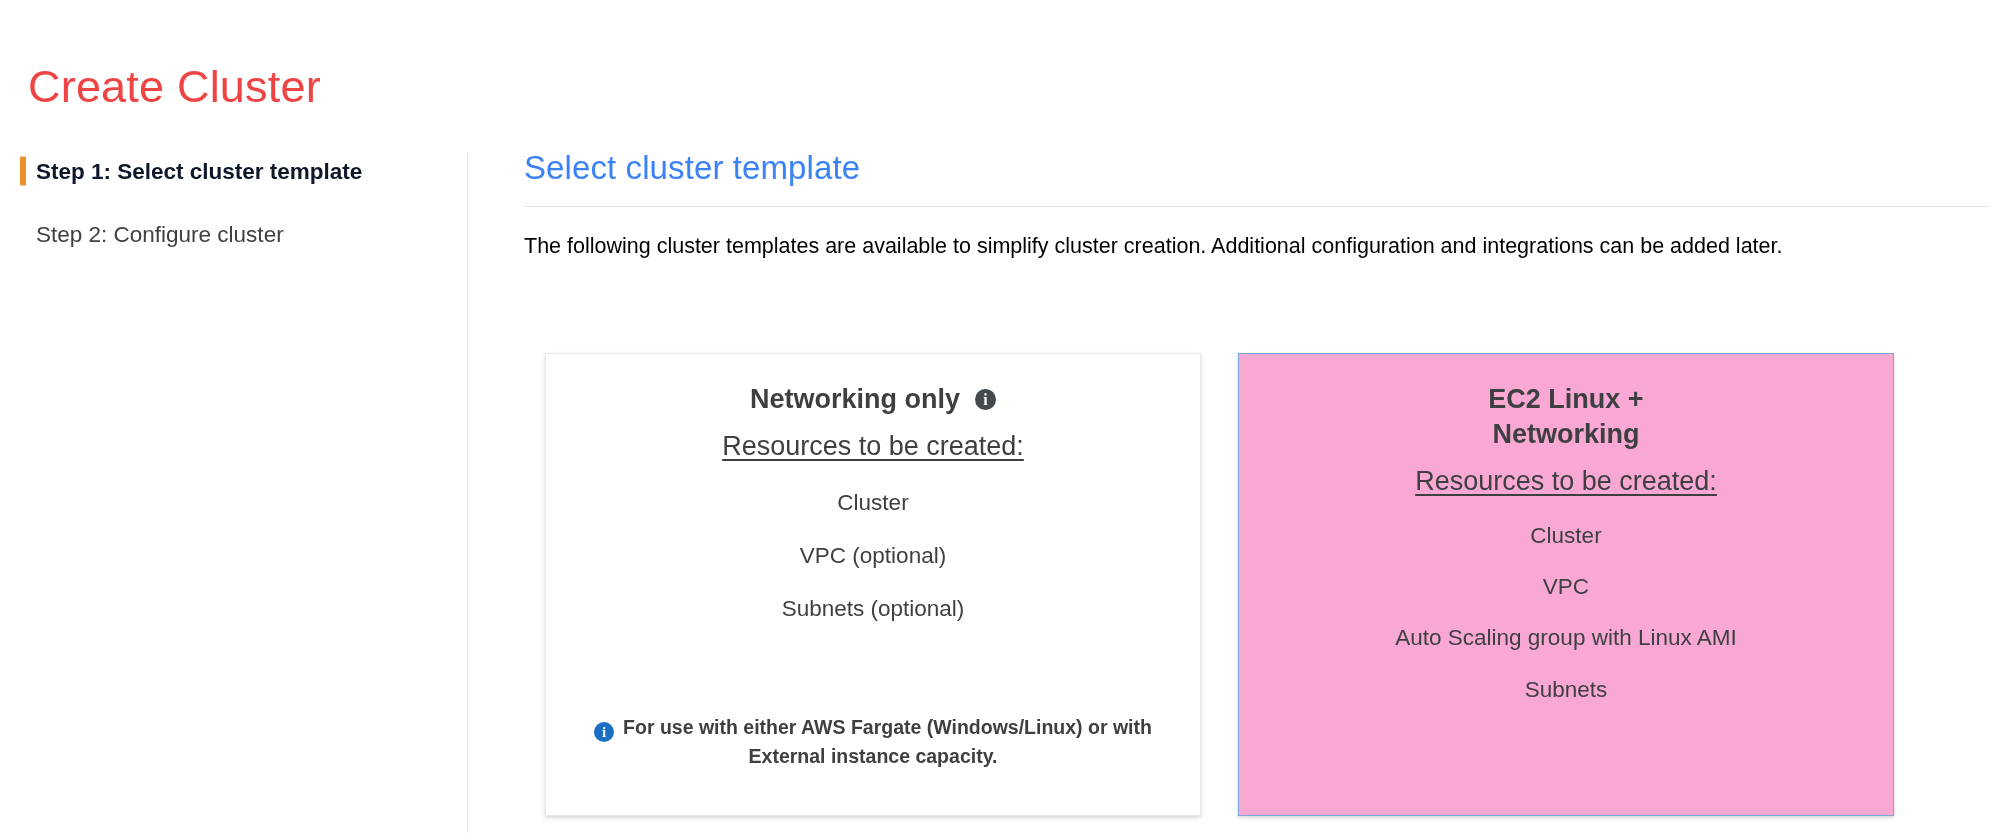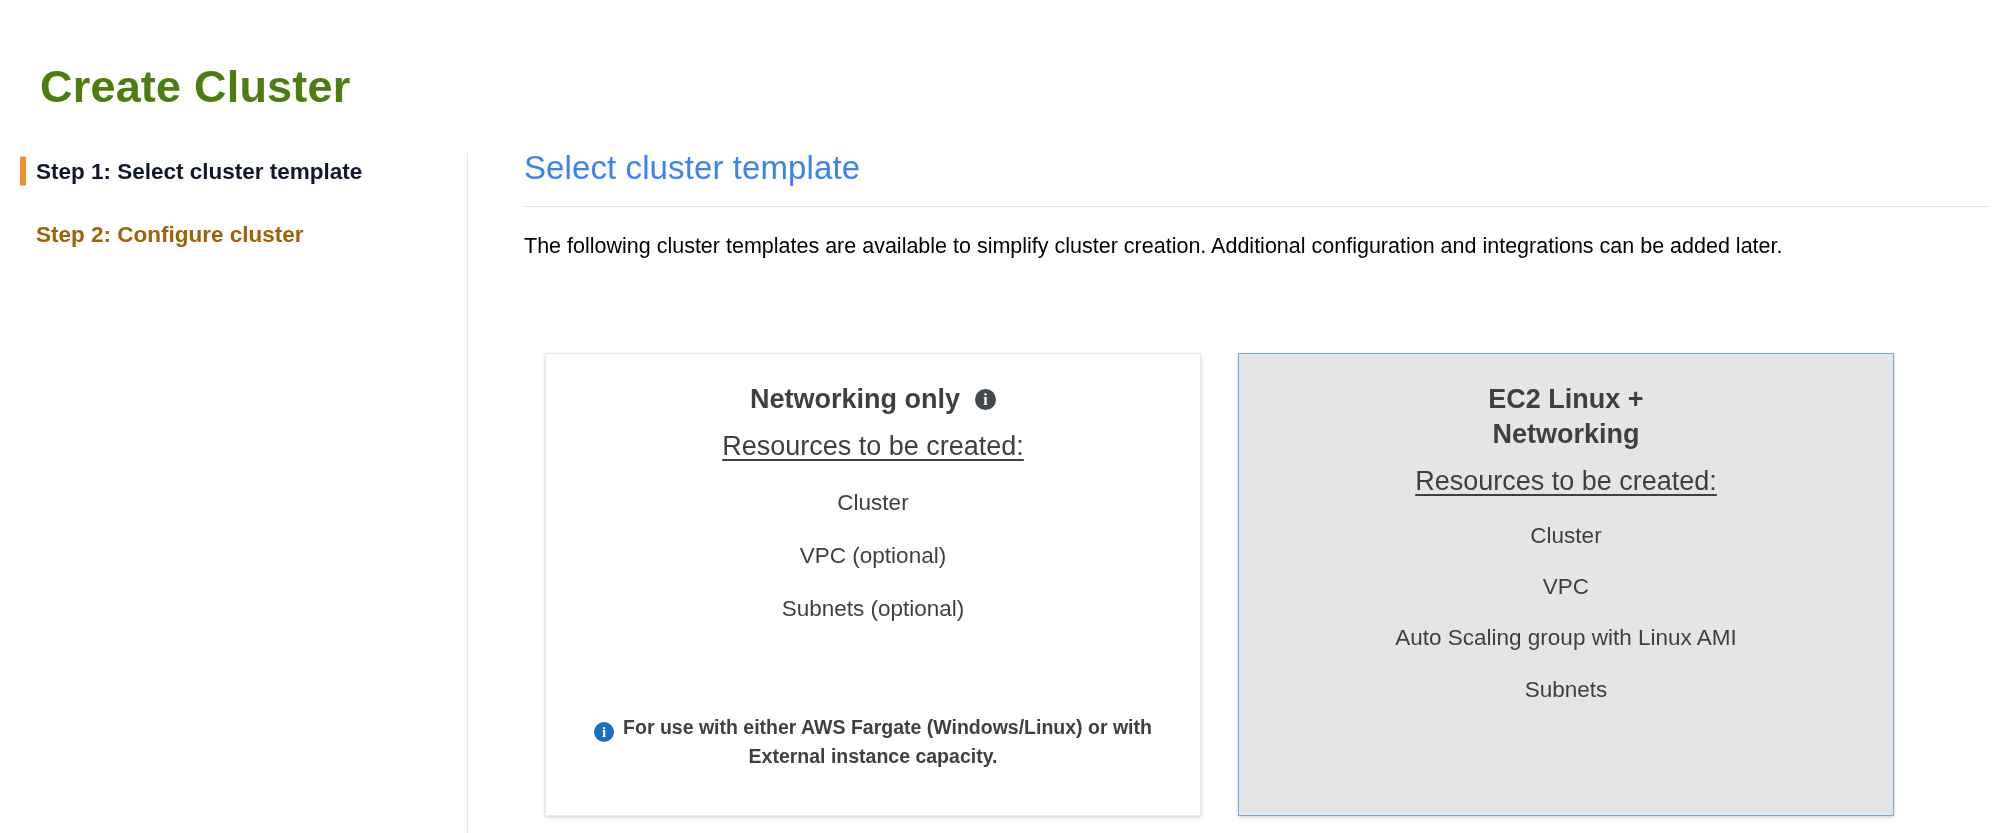--- a/index.html
+++ b/index.html
@@ -20,25 +20,25 @@
 
   .page {
     position: relative;
     width: 1999px;
     height: 833px;
   }
 
   
   .page-title {
     position: absolute;
-    left: 40px;
+    left: 28px;
     top: 32px;
     font-size: 45px;
-    font-weight: 700;
-    color: #4d7c0f;
+    font-weight: 400;
+    color: #ef4444;
     letter-spacing: 0.2px;
     line-height: 1.1;
   }
 
   
   .wizard {
     position: absolute;
     left: 0;
     top: 148px;
     width: 468px;
@@ -62,22 +62,22 @@
   }
   .step-label {
     font-size: 22.5px;
     line-height: 1.2;
   }
   .step.active .step-label {
     font-weight: 700;
     color: #0f172a;
   }
   .step.inactive .step-label {
-    font-weight: 700;
-    color: #a16207;
+    font-weight: 400;
+    color: #404040;
   }
   .step-marker {
     position: absolute;
     left: 20px;
     top: 50%;
     transform: translateY(-50%);
     width: 6px;
     height: 29px;
     background: #ec912d;
     border-radius: 1px;
@@ -130,21 +130,21 @@
     padding: 28px 24px 0 24px;
     text-align: center;
     cursor: pointer;
   }
   .card-plain {
     background: #ffffff;
     border: 1px solid #e9e9e9;
     box-shadow: 0 1px 3px rgba(0,0,0,0.13), 0 3px 6px rgba(0,0,0,0.06);
   }
   .card-selected {
-    background: #e5e5e5;
+    background: #f9a8d4;
     border: 1px solid #79a9d8;
     box-shadow: 0 1px 3px rgba(0,0,0,0.13), 0 3px 6px rgba(0,0,0,0.06);
   }
   .card-title {
     font-size: 27px;
     font-weight: 700;
     color: #3d3f42;
     line-height: 1.29;
     margin: 0 0 8px 0;
     display: flex;

